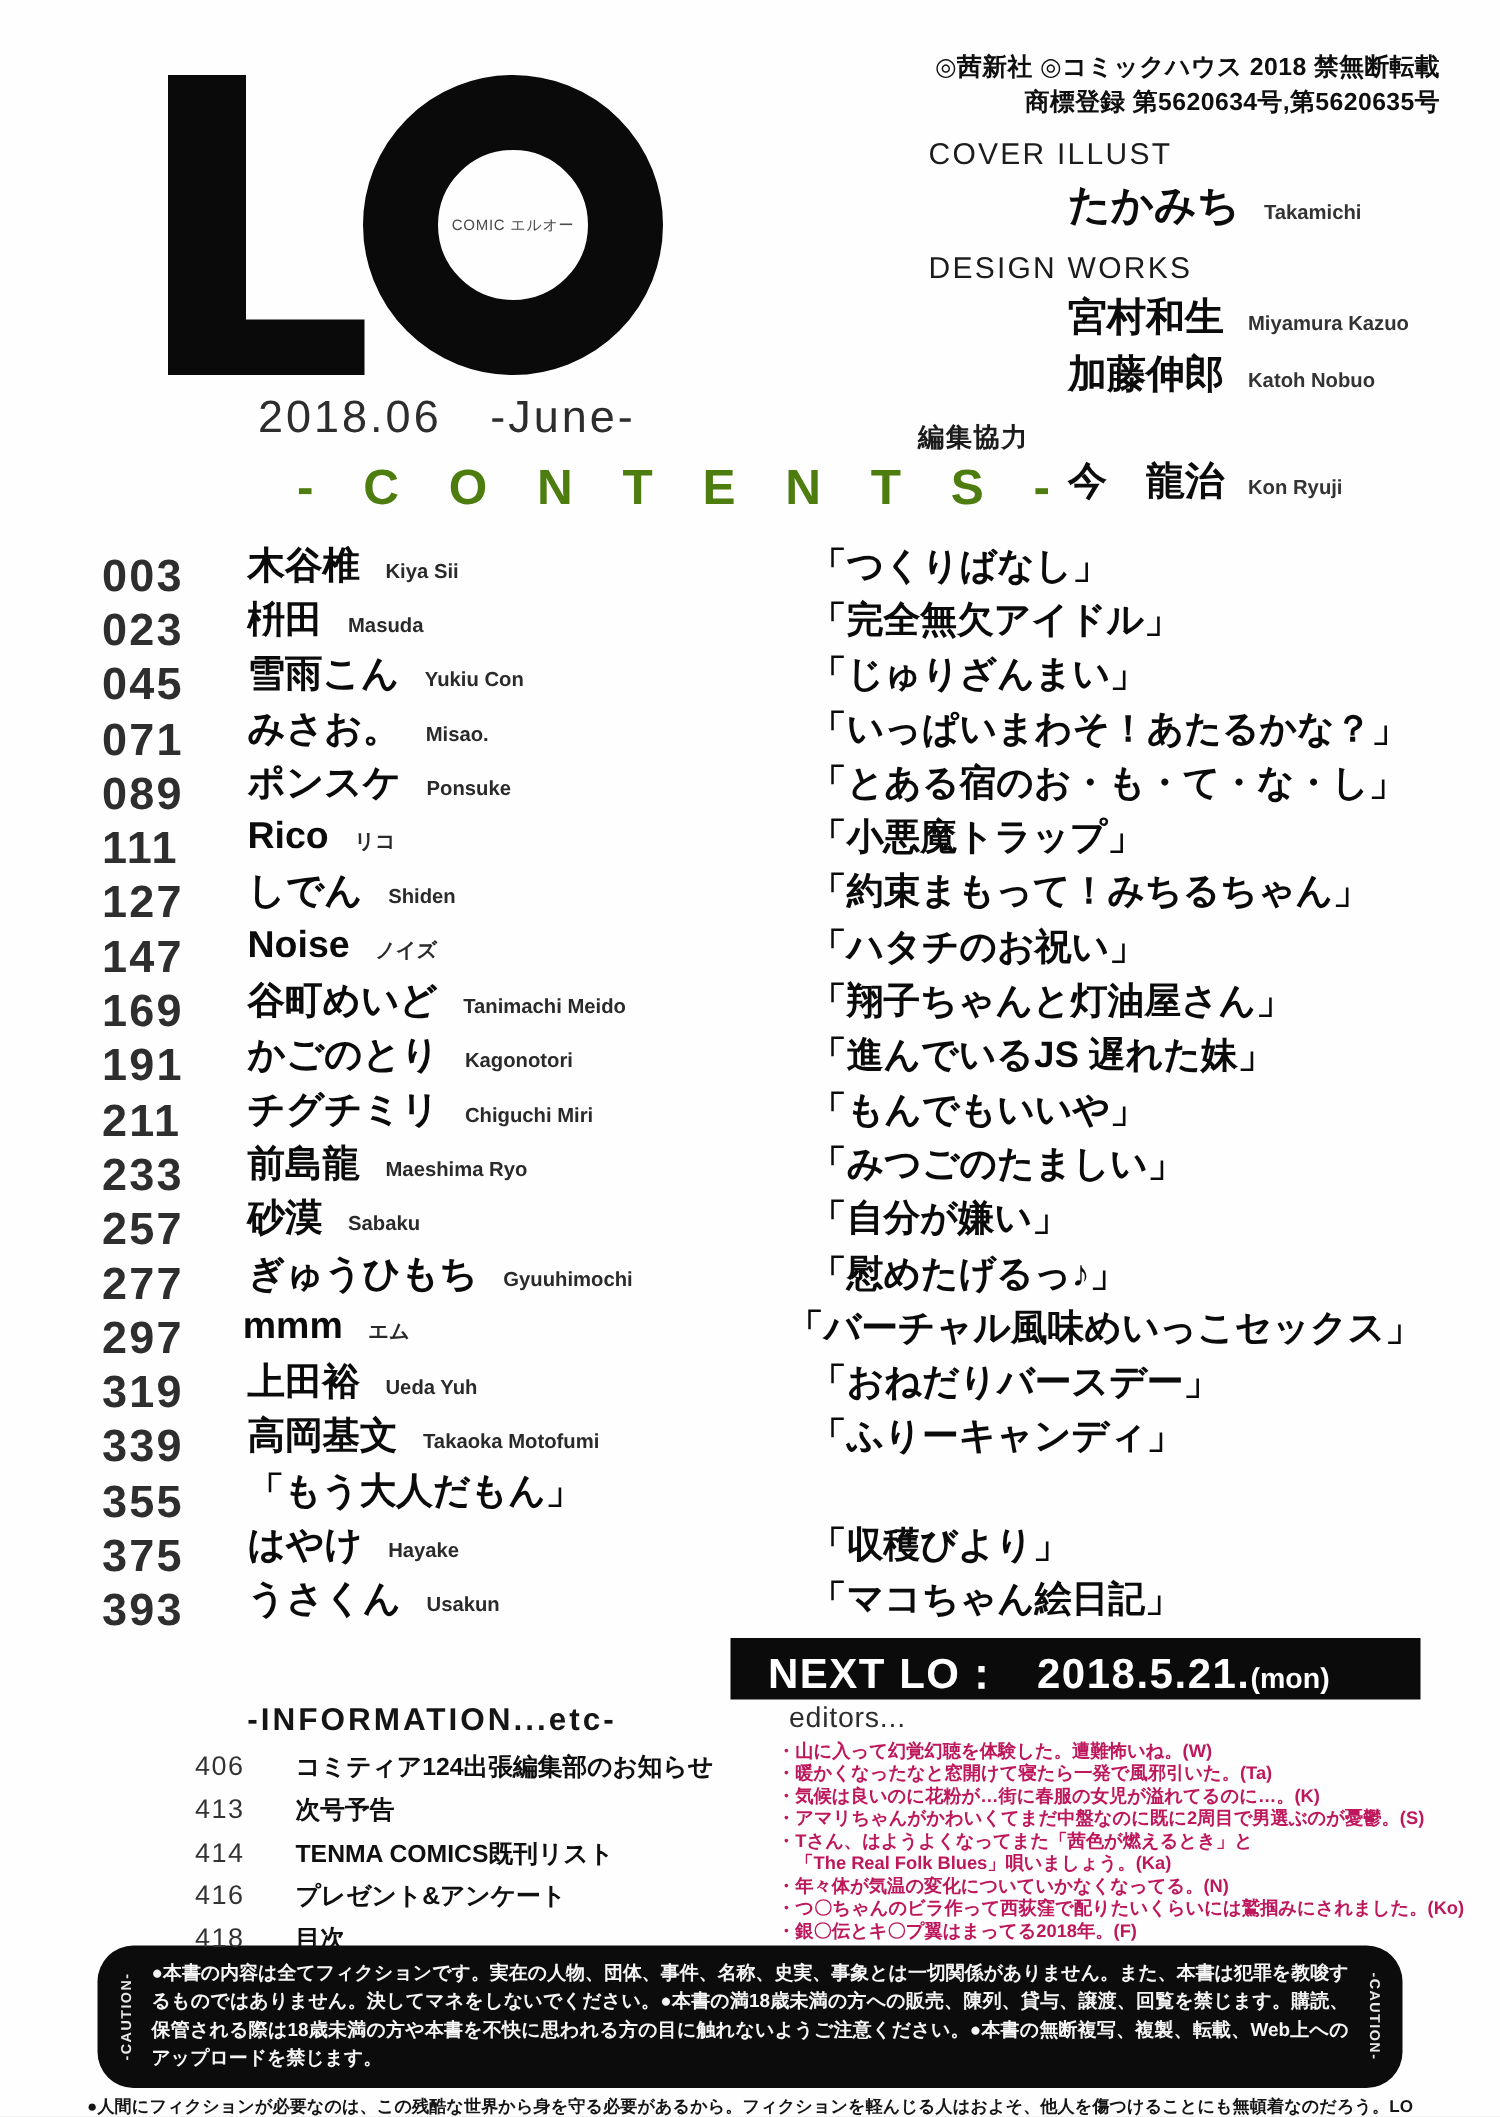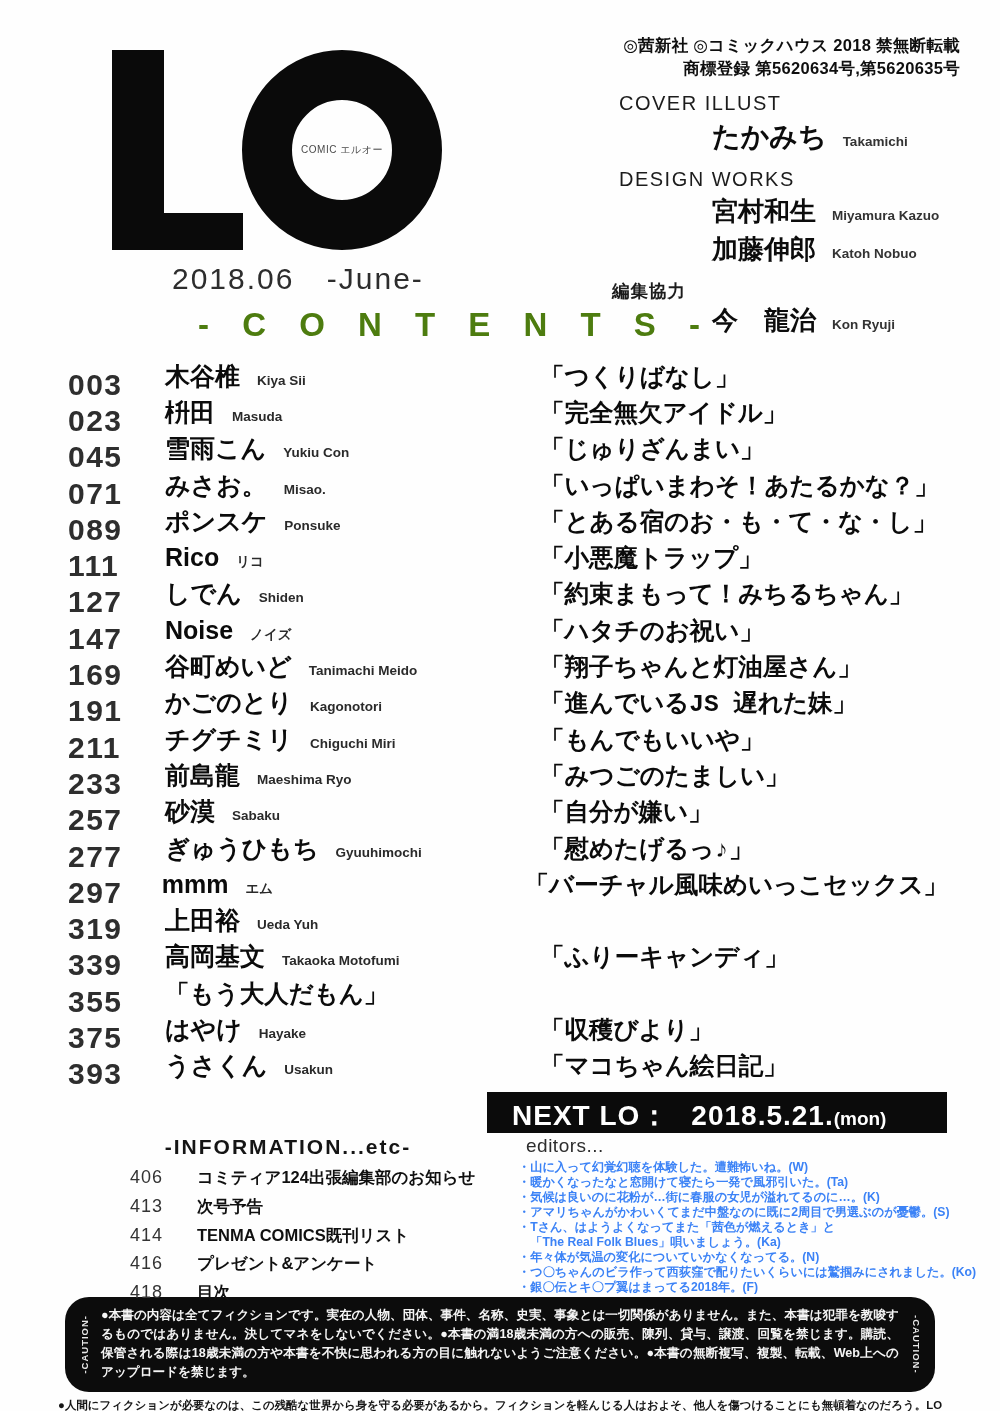--- a/index.html
+++ b/index.html
@@ -25,40 +25,40 @@
   .credit-romaji { font-size:13.5px; font-weight:700; color:#333; margin-left:16px; white-space:nowrap; }
 
   
   .contents-title { text-align:center; margin:10px 90px 0 0; font-size:33px; font-weight:700; letter-spacing:12px; color:#4d7c0f; white-space:nowrap; }
   .contents-list { margin:14px 0 0 68px; width:880px; }
   .c-row { display:flex; align-items:center; height:36.3px; }
   .c-page { width:97px; font-size:30px; font-weight:700; color:#2e2e2e; letter-spacing:1.5px;margin-top:17px; }
   .c-author-wrap { width:375px; display:flex; align-items:baseline; }
   .c-author { font-size:25px; font-weight:700; color:#0b0b0b; white-space:nowrap; }
   .c-romaji { font-size:13.5px; font-weight:700; color:#2a2a2a; margin-left:17px; white-space:nowrap; }
-  .c-title { font-size:24.5px; font-weight:700; color:#0b0b0b; white-space:nowrap;font-family:Liberation Mono, monospace; }
+  .c-title { font-size:24.5px; font-weight:700; color:#0b0b0b; white-space:nowrap; }
 
   
   .next-bar { margin:8px 0 0 487px; width:460px; height:41px; background:#0b0b0b; color:#fff; display:flex; align-items:baseline; padding:5px 0 0 25px; }
   .next-prefix { font-size:28px; font-weight:700; letter-spacing:1px; }
   .next-date { font-size:28px; font-weight:700; margin-left:22px; letter-spacing:1px; }
   .next-suffix { font-size:19px; font-weight:700; }
 
   
   .bottom-cols { display:flex; margin-top:2px; height:156px; }
   .info-col { width:450px; margin-left:88px; }
   .info-title { width:400px; text-align:center; font-size:21px; font-weight:700; letter-spacing:2px; color:#151515; white-space:nowrap; }
   .info-items { margin-top:8px; }
   .i-row { display:flex; align-items:baseline; height:28.8px; }
   .i-page { width:67px; margin-left:42px; font-size:18px; color:#333; letter-spacing:1px; }
   .i-label { font-size:16.5px; font-weight:700; color:#101010; white-space:nowrap; }
   .editors-col { margin-left:-20px; width:470px; }
   .editors-title { font-size:19px; color:#2d2d2d; margin-left:8px; letter-spacing:0.5px; }
   .editors-lines { margin-top:3px; }
-  .e-line { font-size:12.2px; font-weight:700; color:#3b82f6; line-height:1.23; white-space:pre; }
+  .e-line { font-size:12.2px; font-weight:700; color:#be185d; line-height:1.23; white-space:pre; }
 
   
   .caution-box { margin:6px 0 0 65px; width:870px; background:#0c0c0c; border-radius:24px; color:#fff; display:flex; align-items:stretch; padding:9px 6px; }
   .caution-side { width:26px; display:flex; align-items:center; justify-content:center; font-size:9.5px; font-weight:700; letter-spacing:1px; color:#e8e8e8; }
   .caution-side.left span { writing-mode:vertical-rl; transform:rotate(180deg); }
   .caution-side.right span { writing-mode:vertical-rl; }
   .caution-text { flex:1; font-size:12.6px; font-weight:700; line-height:1.52; text-align:justify; color:#f5f5f5; padding:0 4px; }
 
   
   .bottom-note { margin:6px 58px 0 58px; font-size:11.4px; font-weight:700; line-height:1.28; text-align:justify; color:#151515; }
@@ -241,20 +241,21 @@
         </span>
         <span class="c-title">「バーチャル風味めいっこセックス」</span>
       </div>
 
       <div class="c-row">
         <span class="c-page">319</span>
         <span class="c-author-wrap">
           <span class="c-author">上田裕</span>
           <span class="c-romaji">Ueda Yuh</span>
         </span>
+        <span class="c-title">「おねだりバースデー」</span>
       </div>
 
       <div class="c-row">
         <span class="c-page">339</span>
         <span class="c-author-wrap">
           <span class="c-author">高岡基文</span>
           <span class="c-romaji">Takaoka Motofumi</span>
         </span>
         <span class="c-title">「ふりーキャンディ」</span>
       </div>

